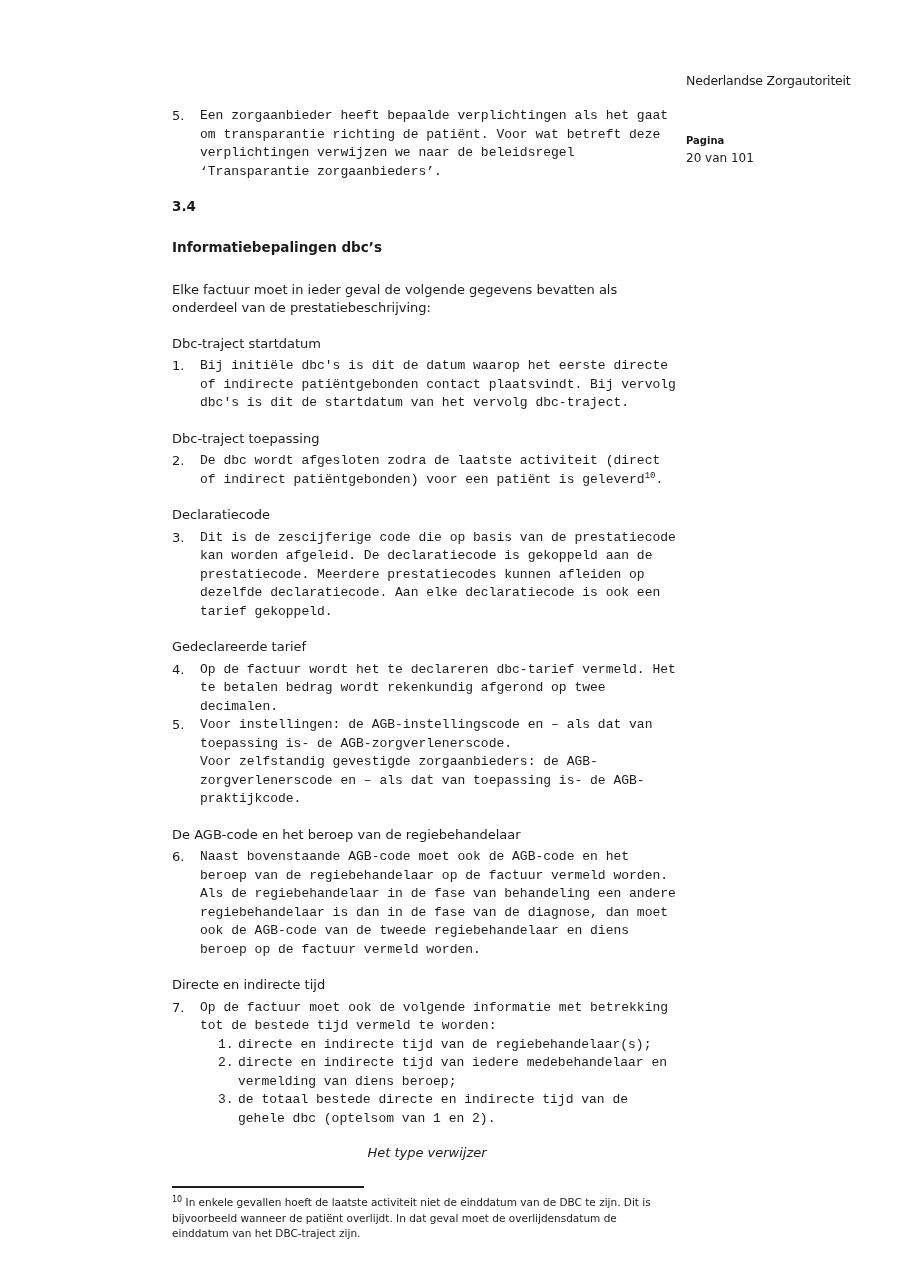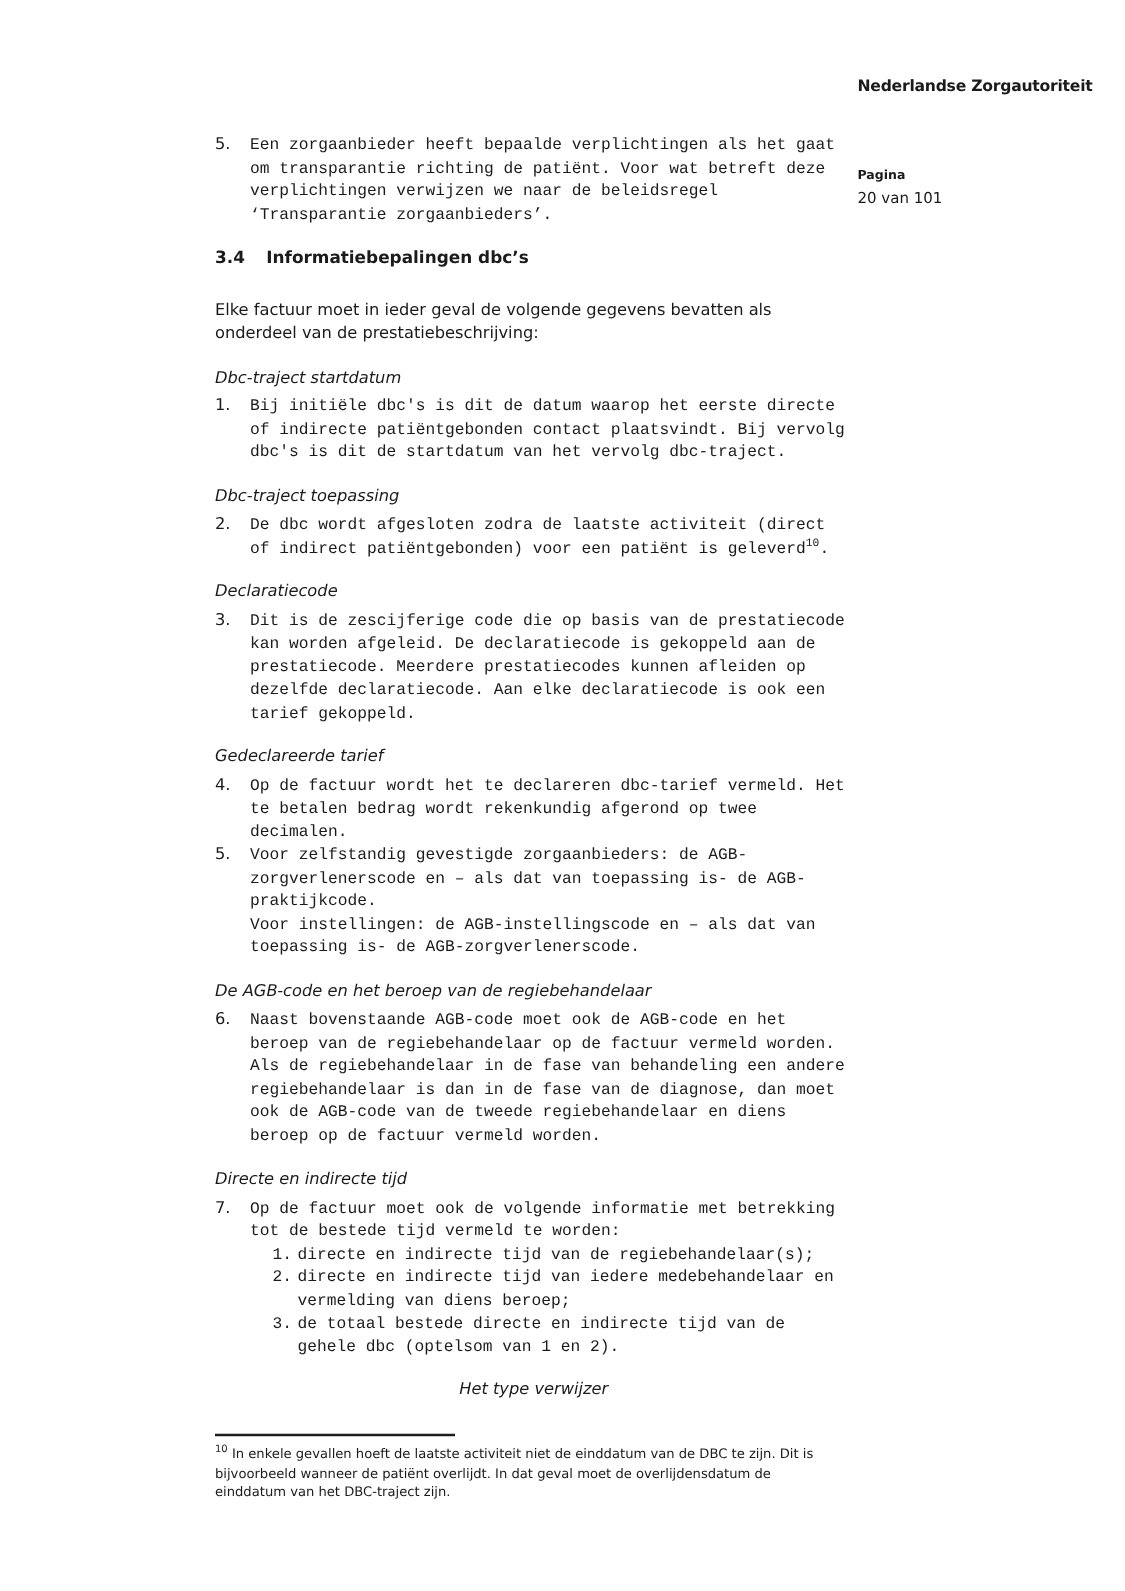--- a/index.html
+++ b/index.html
@@ -2,46 +2,46 @@
 <html><head>
 <meta charset="utf-8">
 <style>
   html, body { margin:0; padding:0; }
   body {
     width:900px; height:1273px; position:relative;
     background:#ffffff; color:#1b1b1b;
     font-family:"DejaVu Sans","Liberation Sans",sans-serif;
   }
   .org-wordmark {
-    position:absolute; left:686px; top:61px;
-    font-size:12.5px; font-weight:bold; letter-spacing:-0.2px;
+    position:absolute; left:686px; top:73px;
+    font-size:12.5px; font-weight:normal; letter-spacing:-0.2px;
   }
   .sidebar { position:absolute; left:686px; top:108px; width:190px; }
   .side-label { font-weight:bold; font-size:10px; line-height:13px; }
   .side-value { font-size:12px; line-height:16px; margin-top:3px; }
   .side-group-pagina { margin-top:26px; }
 
   .main {
     position:absolute; left:172px; top:107px; width:510px;
     font-size:13px; line-height:18.5px;
   }
   .row { display:flex; }
   .num { flex:0 0 28px; width:28px; }
   .txt { flex:1;font-family:Liberation Mono, monospace; }
-  .section-heading { display:flex; font-weight:bold; font-size:13.5px; margin-top:16px; }
+  .section-heading { display:flex; font-weight:bold; font-size:13.5px; margin-top:16px;flex-direction:column; }
   .section-num { flex:0 0 41px; width:41px; }
   .intro-par { margin-top:24px; }
-  .group-label { font-style:italic; margin-top:17px; margin-bottom:4px; }
+  .group-label { margin-top:17px; margin-bottom:4px; }
   .sub-row { display:flex; padding-left:18px; }
   .sub-num { flex:0 0 20px; width:20px; }
   .trailing-label { font-style:italic; margin-top:16px;text-align:center; }
   sup.fn-ref { font-size:9px; line-height:0; vertical-align:super; }
 
   .footnote {
-    position:absolute; left:172px; top:1147px; width:580px;
+    position:absolute; left:172px; top:1186px; width:580px;
     font-size:10.5px; line-height:15.5px;
   }
   .footnote-rule { width:192px; border-top:2px solid #1e1e1e; margin-bottom:7px; }
   .footnote sup { font-size:8px; line-height:0; vertical-align:super; }
 </style>
 </head>
 <body>
 
 <div class="org-wordmark">Nederlandse Zorgautoriteit</div>
 
@@ -86,22 +86,22 @@
 
   <div class="group-label">Gedeclareerde tarief</div>
   <div class="row">
     <div class="num">4.</div>
     <div class="txt">Op de factuur wordt het te declareren dbc-tarief vermeld. Het te betalen bedrag wordt rekenkundig afgerond op twee decimalen.</div>
   </div>
 
   <div class="row">
     <div class="num">5.</div>
     <div class="txt">
+      <div>Voor instellingen: de AGB-instellingscode en – als dat van toepassing is- de AGB-zorgverlenerscode.</div>
       <div>Voor zelfstandig gevestigde zorgaanbieders: de AGB-zorgverlenerscode en – als dat van toepassing is- de AGB-praktijkcode.</div>
-      <div>Voor instellingen: de AGB-instellingscode en – als dat van toepassing is- de AGB-zorgverlenerscode.</div>
     </div>
   </div>
 
   <div class="group-label">De AGB-code en het beroep van de regiebehandelaar</div>
   <div class="row">
     <div class="num">6.</div>
     <div class="txt">Naast bovenstaande AGB-code moet ook de AGB-code en het beroep van de regiebehandelaar op de factuur vermeld worden. Als de regiebehandelaar in de fase van behandeling een andere regiebehandelaar is dan in de fase van de diagnose, dan moet ook de AGB-code van de tweede regiebehandelaar en diens beroep op de factuur vermeld worden.</div>
   </div>
 
   <div class="group-label">Directe en indirecte tijd</div>

